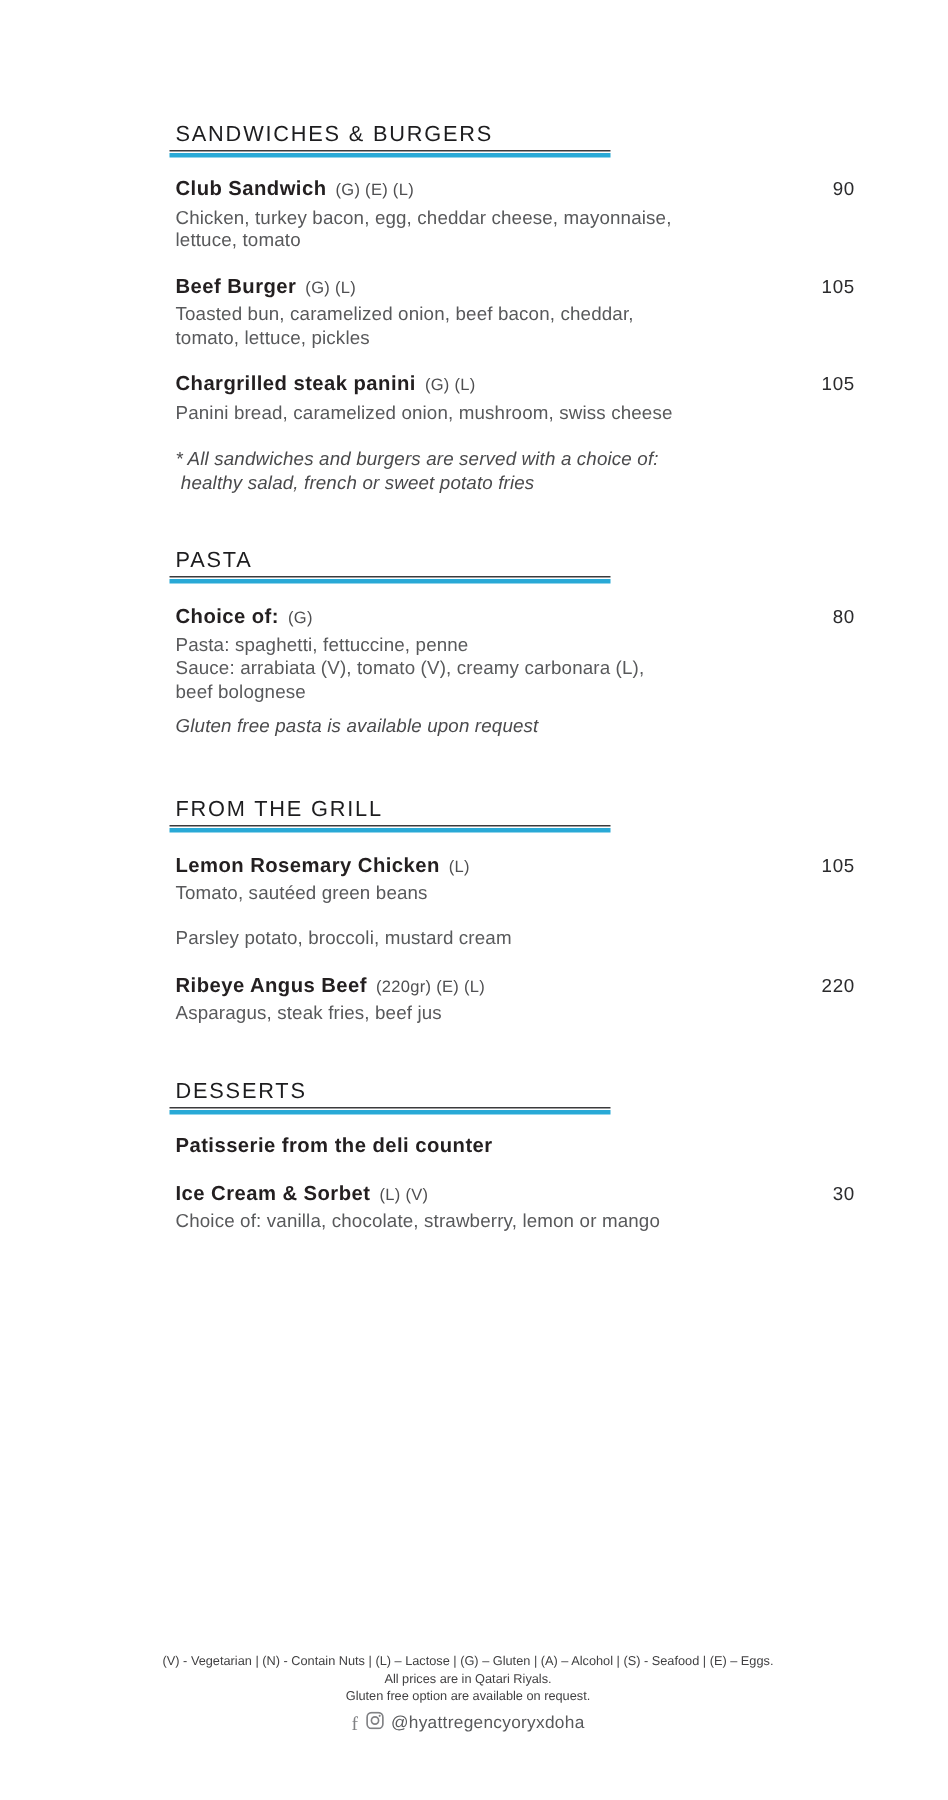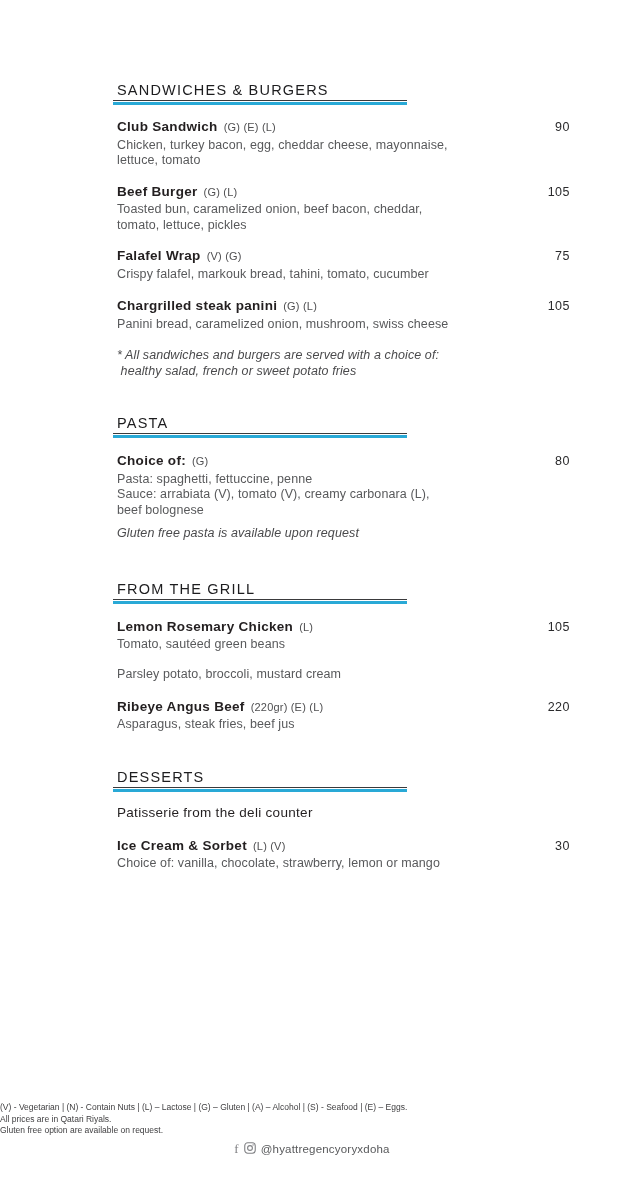--- a/index.html
+++ b/index.html
@@ -28,22 +28,22 @@
   .desc{
     font-size:12.5px;line-height:15.5px;color:#58595b;margin-top:2.5px;
     white-space:pre-wrap;letter-spacing:0.1px;
   }
   .note{
     font-size:12.5px;line-height:15.5px;color:#4a4a4c;font-style:italic;
     white-space:pre-wrap;letter-spacing:0.1px;
   }
   .addon-row{display:flex;justify-content:space-between;align-items:baseline;
     font-size:12.5px;line-height:15.5px;color:#58595b;}
-  .lead{font-size:13.5px;font-weight:normal;color:#231f20;letter-spacing:0.3px;line-height:15px;}
-  .footer{position:absolute;left:0;top:1102px;width:624px;text-align:left;}
+  .lead{font-size:13.5px;font-weight:bold;color:#231f20;letter-spacing:0.3px;line-height:15px;}
+  .footer{position:absolute;left:0;top:1102px;width:624px;text-align:center;}
   .legend{font-size:8.5px;line-height:11.5px;color:#414042;}
   .foot-note{font-size:8.5px;line-height:11.5px;color:#414042;}
   .social{margin-top:4px;display:flex;align-items:center;justify-content:center;gap:5px;height:16px;}
   .fb{font-family:"Liberation Serif", serif;font-size:13px;color:#808184;line-height:13px;}
   .ig{display:inline-block;}
   .handle{font-size:11.5px;color:#58595b;letter-spacing:0.2px;}
 </style>
 </head>
 <body>
 
@@ -68,29 +68,20 @@
       <div class="row">
         <div>
           <span class="name">Beef Burger</span><span class="codes">(G) (L)</span>
         </div>
         <div class="price">105</div>
       </div>
       <div class="desc">Toasted bun, caramelized onion, beef bacon, cheddar,
 tomato, lettuce, pickles</div>
     </div>
 
-    <div class="item" style="margin-top:13px">
-      <div class="row">
-        <div>
-          <span class="name">Falafel Wrap</span><span class="codes">(V) (G)</span>
-        </div>
-        <div class="price">75</div>
-      </div>
-      <div class="desc">Crispy falafel, markouk bread, tahini, tomato, cucumber</div>
-    </div>
 
     <div class="item" style="margin-top:14px">
       <div class="row">
         <div>
           <span class="name">Chargrilled steak panini</span><span class="codes">(G) (L)</span>
         </div>
         <div class="price">105</div>
       </div>
       <div class="desc">Panini bread, caramelized onion, mushroom, swiss cheese</div>
     </div>

